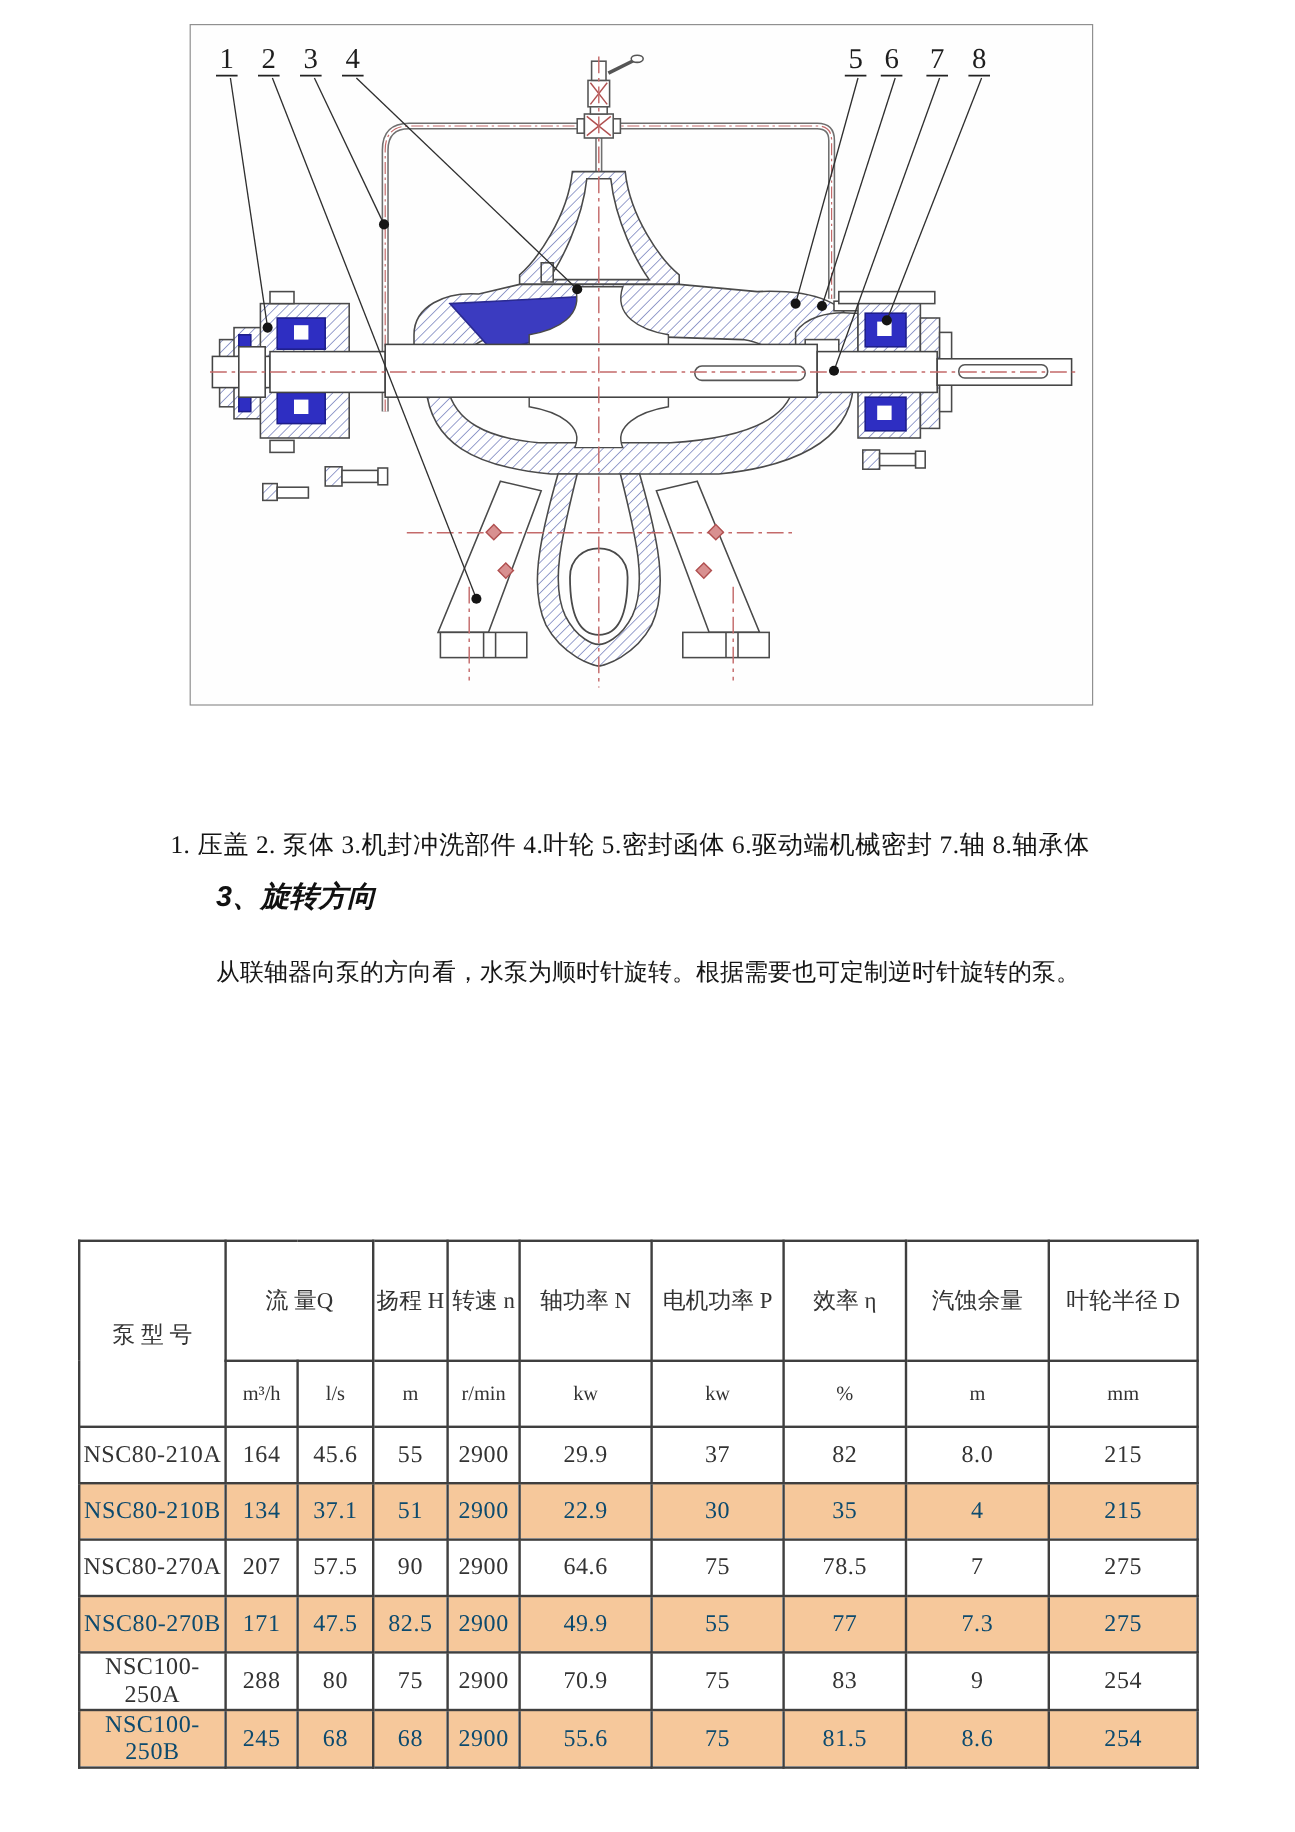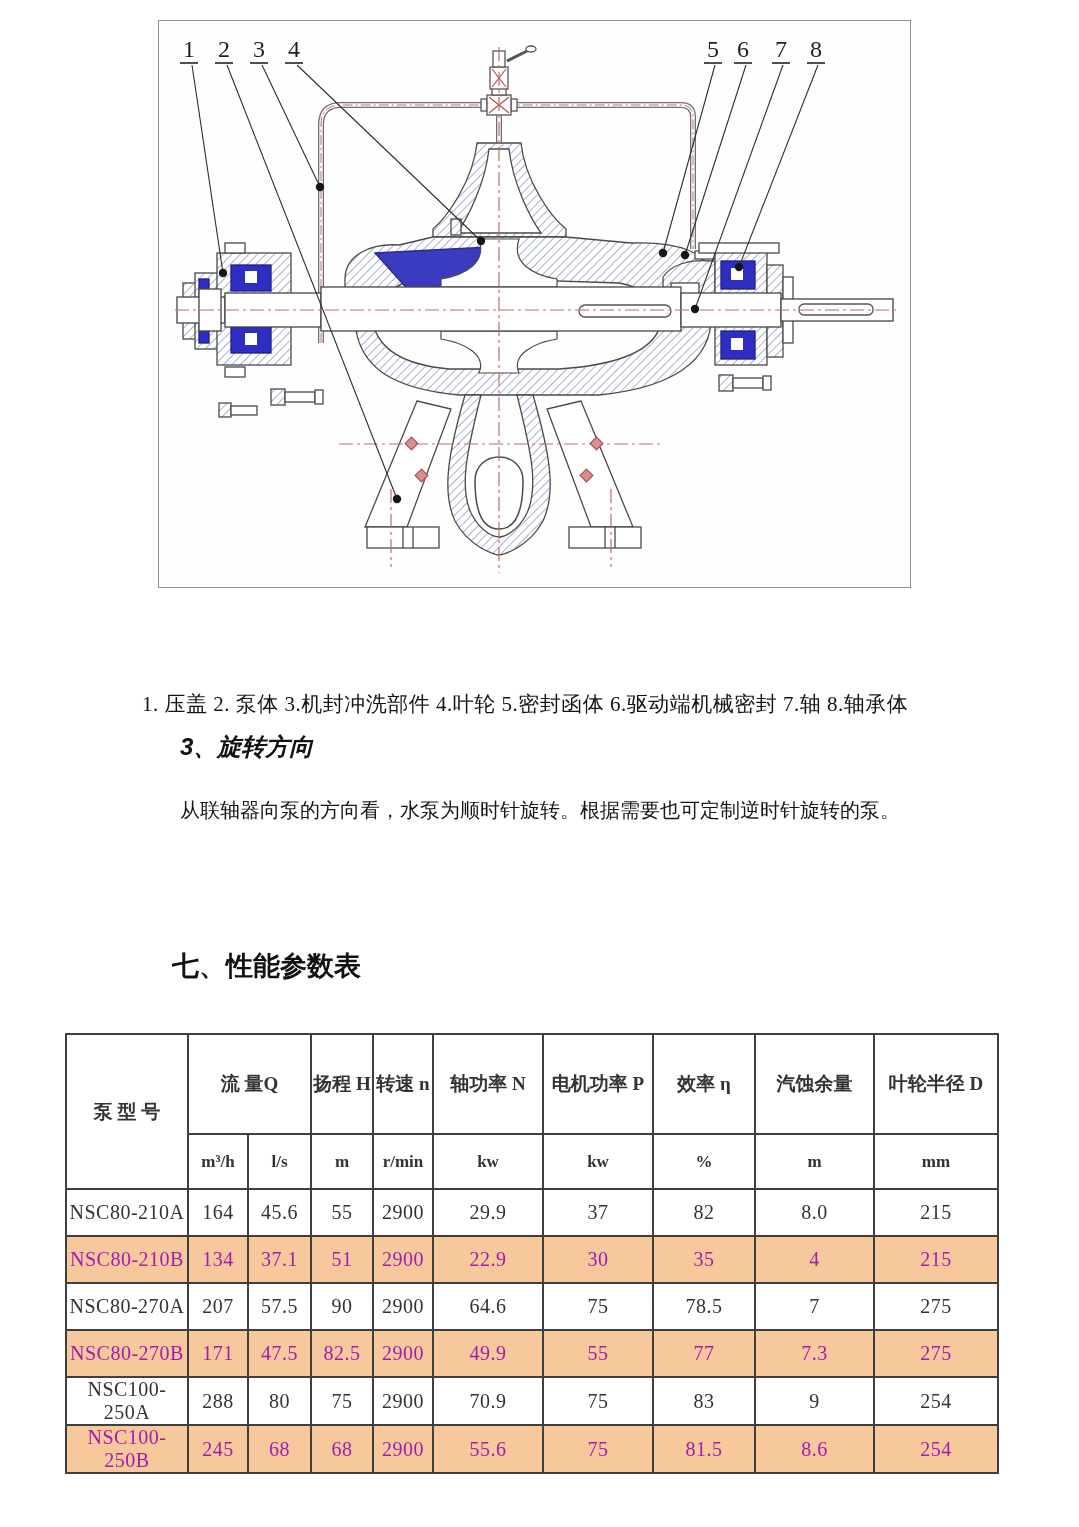--- a/index.html
+++ b/index.html
@@ -35,27 +35,27 @@
   
   table.perf{
     position:absolute; left:65px; top:1033px; width:932px;
     border-collapse:collapse; table-layout:fixed;
     font-family:"Liberation Serif","DejaVu Serif",serif;
   }
   table.perf th, table.perf td{
     border:2px solid #3f3f3f; text-align:center; vertical-align:middle;
     padding:0; color:#333; background:#ffffff; overflow:hidden;
   }
-  table.perf th{font-weight:bold; font-size:19px;}
+  table.perf th{font-weight:normal; font-size:19px;}
   tr.hdr1{height:100px;}
   tr.hdr2{height:55px;padding-left:18px;}
   tr.hdr2 th{font-size:17px;}
   table.perf tbody tr{height:47px;}
   table.perf tbody td{font-size:20px; letter-spacing:.5px;}
-  table.perf tbody tr.hl td{background:#f6c89b; color:#a21caf;}
+  table.perf tbody tr.hl td{background:#f6c89b; color:#0c4a6e;}
 </style>
 </head>
 <body>
 
 <div class="page">
 
   <div class="figure-box">
     <svg width="751" height="566" viewBox="0 0 751 566" xmlns="http://www.w3.org/2000/svg">
       <defs>
         <pattern id="hatch" width="6" height="6" patternUnits="userSpaceOnUse" patternTransform="rotate(45)">
@@ -225,21 +225,20 @@
           <line x1="575" y1="42" x2="593" y2="42"></line>
         <line x1="613" y1="42" x2="631" y2="42"></line>
           <line x1="648" y1="42" x2="666" y2="42"></line>
       </g>
     </svg>
   </div>
 
   <div class="parts-caption">1.  压盖 2.  泵体 3.机封冲洗部件 4.叶轮 5.密封函体 6.驱动端机械密封 7.轴  8.轴承体</div>
   <div class="rotation-heading">3、旋转方向</div>
   <div class="rotation-body">从联轴器向泵的方向看，水泵为顺时针旋转。根据需要也可定制逆时针旋转的泵。</div>
-  <div class="perf-heading">七、性能参数表</div>
 
   <table class="perf">
     <colgroup>
       <col style="width:122px">
         <col style="width:60px">
         <col style="width:63px">
       <col style="width:62px">
         <col style="width:60px">
         <col style="width:110px">
       <col style="width:110px">

